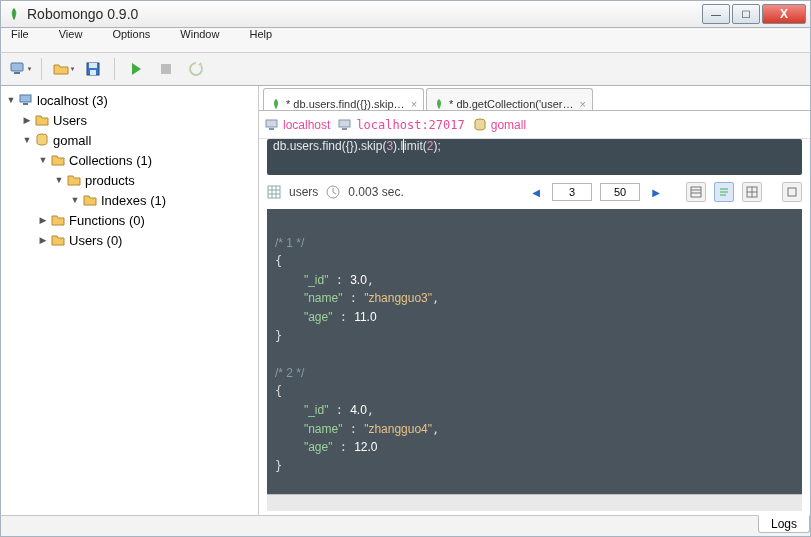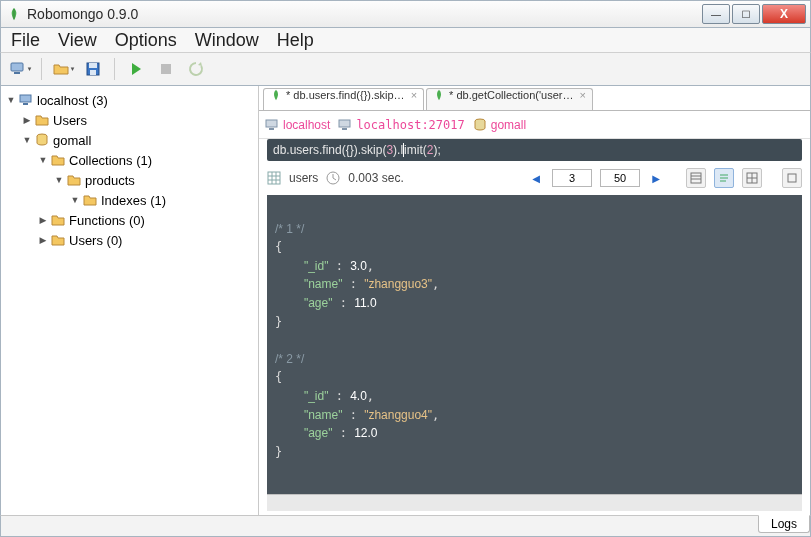--- a/index.html
+++ b/index.html
@@ -7,21 +7,21 @@
 
   
   .titlebar { height: 28px; background: linear-gradient(#fdfdfd,#ececec); border: 1px solid #a7b4c0; display: flex; align-items: center; padding-left: 6px; }
   .titlebar .leaf { width:14px; height:14px; margin-right:6px; display:inline-flex; }
   .titlebar .title { font-size: 14px; color:#2b2b2b; flex:1; }
   .winbtns { display:flex; height:20px; margin-right:4px; gap:2px; }
   .winbtn { width:28px; height:20px; border:1px solid #7a8a99; background:linear-gradient(#f7f9fb,#d7e1ea); border-radius:2px; display:flex; align-items:center; justify-content:center; font-size:10px; color:#333; }
   .winbtn.close { background:linear-gradient(#f28c86,#d63a2a); color:#fff; width:44px; font-weight:bold; font-size:12px; }
 
   
-  .menubar { height:24px; border-left:1px solid #a7b4c0; border-right:1px solid #a7b4c0; background:#f7f7f7; display:flex; align-items:center; padding-left:10px; gap:18px; font-size:18px; color:#222; }
+  .menubar { height:24px; border-left:1px solid #a7b4c0; border-right:1px solid #a7b4c0; background:#f7f7f7; display:flex; align-items:flex-start; padding-left:10px; gap:30px; font-size:11px; color:#222; }
   .menubar span { cursor:default; }
 
   
   .toolbar { height:34px; border:1px solid #a7b4c0; border-top:1px solid #d0d0d0; background:#f3f3f3; display:flex; align-items:center; padding-left:6px; gap:4px; }
   .tbtn { width:26px; height:26px; display:flex; align-items:center; justify-content:center; border-radius:2px; }
   .tdrop::after { content:"▾"; font-size:7px; color:#555; margin-left:1px; }
   .sep { width:1px; height:22px; background:#ccc; margin:0 4px; }
 
   
   .main { display:flex; height: calc(537px - 28px - 24px - 34px - 22px); border-left:1px solid #a7b4c0; border-right:1px solid #a7b4c0; }
@@ -29,31 +29,31 @@
   
   .treepanel { width:258px; border-right:1px solid #c9c9c9; overflow:auto; font-size:13px; padding-top:4px; }
   .treerow { display:flex; align-items:center; height:20px; white-space:nowrap; }
   .treerow .exp { width:12px; text-align:center; font-size:9px; color:#555; }
   .treerow .ico { width:16px; height:16px; margin:0 3px 0 1px; display:inline-flex; align-items:center; justify-content:center; }
   .ind { display:inline-block; }
 
   
   .rightpane { flex:1; display:flex; flex-direction:column; background:#fff; }
   .tabstrip { height:24px; display:flex; align-items:flex-end; padding-left:4px; padding-top:3px; gap:0; background:#fff; }
-  .tab { height:22px; border:1px solid #b9b9b9; border-bottom:none; background:#f7f7f7; display:flex; align-items:flex-start; padding:0 6px; font-size:11px; color:#333; border-top-left-radius:3px; border-top-right-radius:3px; margin-right:2px; max-width:200px; }
+  .tab { height:22px; border:1px solid #b9b9b9; border-bottom:none; background:#f7f7f7; display:flex; align-items:flex-end; padding:0 6px; font-size:11px; color:#333; border-top-left-radius:3px; border-top-right-radius:3px; margin-right:2px; max-width:200px; }
   .tab.active { background:#fff; }
   .tab .leaf { width:12px; height:12px; margin-right:4px; }
   .tab .x { margin-left:6px; color:#999; font-size:11px; }
   .tabunder { height:1px; background:#b9b9b9; }
 
   .crumbbar { height:28px; display:flex; align-items:center; padding-left:6px; gap:8px; font-size:12px; color:#ec4899; border-bottom:1px solid #e0e0e0; }
   .crumb { display:flex; align-items:center; gap:4px; }
   .crumb .ci { width:14px; height:14px; display:inline-flex; }
 
-  .querybar { height:22px; margin:0 8px; background:#3f4b54; color:#e6e6e6; font-family:Consolas,monospace; font-size:12px; display:flex; align-items:center; padding:0 6px; border-radius:2px; }
+  .querybar { height:36px; margin:0 8px; background:#3f4b54; color:#e6e6e6; font-family:Consolas,monospace; font-size:12px; display:flex; padding:0 6px; border-radius:2px; }
   .querybar .num { color:#e69bbd; }
   .cursor { display:inline-block; width:1px; height:14px; background:#fff; vertical-align:middle; }
 
   .resultbar { height:26px; margin:4px 8px 0 8px; display:flex; align-items:center; font-size:12px; color:#444; gap:8px; }
   .resultbar .rico { width:14px; height:14px; }
   .resultbar .spacer { flex:1; }
   .pagebtn { width:16px; height:16px; display:flex; align-items:center; justify-content:center; font-size:10px; color:#2768c9; border:1px solid transparent; }
   .pagefield { width:40px; height:18px; border:1px solid #b7b7b7; font-size:11px; text-align:center; }
   .modebtn { width:20px; height:20px; border:1px solid #c6c6c6; background:#f2f2f2; border-radius:2px; display:flex; align-items:center; justify-content:center; }
   .modebtn.active { background:#dce8f5; border-color:#8fb3dc; }

